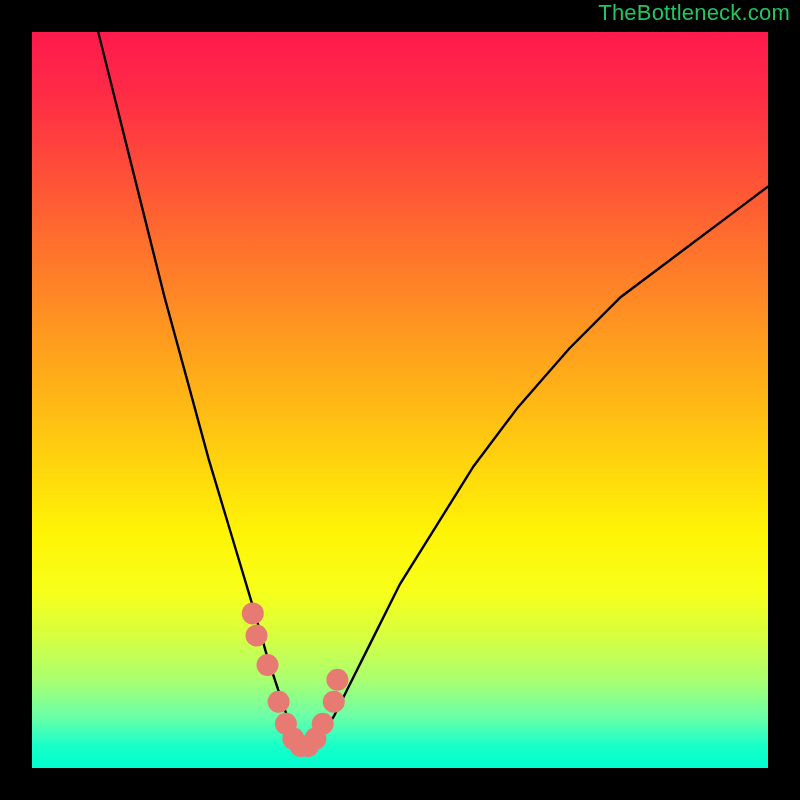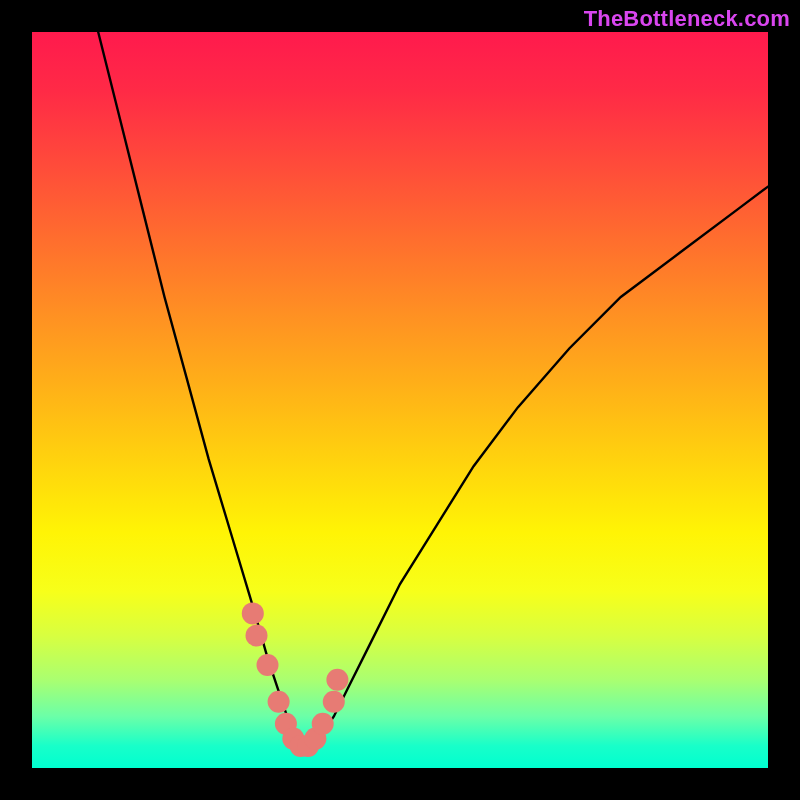--- a/index.html
+++ b/index.html
@@ -36,25 +36,25 @@
       #f7ff1a 76%,
       #d8ff40 82%,
       #aaff70 88%,
       #6bffa8 93%,
       #18ffc9 97%,
       #00ffd0 100%
     );
   }
   .watermark {
     position: absolute;
-    top: 6px;
+    top: 0;
     right: 10px;
-    color: #d946ef;
+    color: #22c55e;
     font-size: 22px;
-    font-weight: 700;
+    font-weight: 400;
     letter-spacing: 0.2px;
     user-select: none;
   }
   svg.curve {
     position: absolute;
     left: 0;
     top: 0;
     width: 736px;
     height: 736px;
     overflow: visible;

